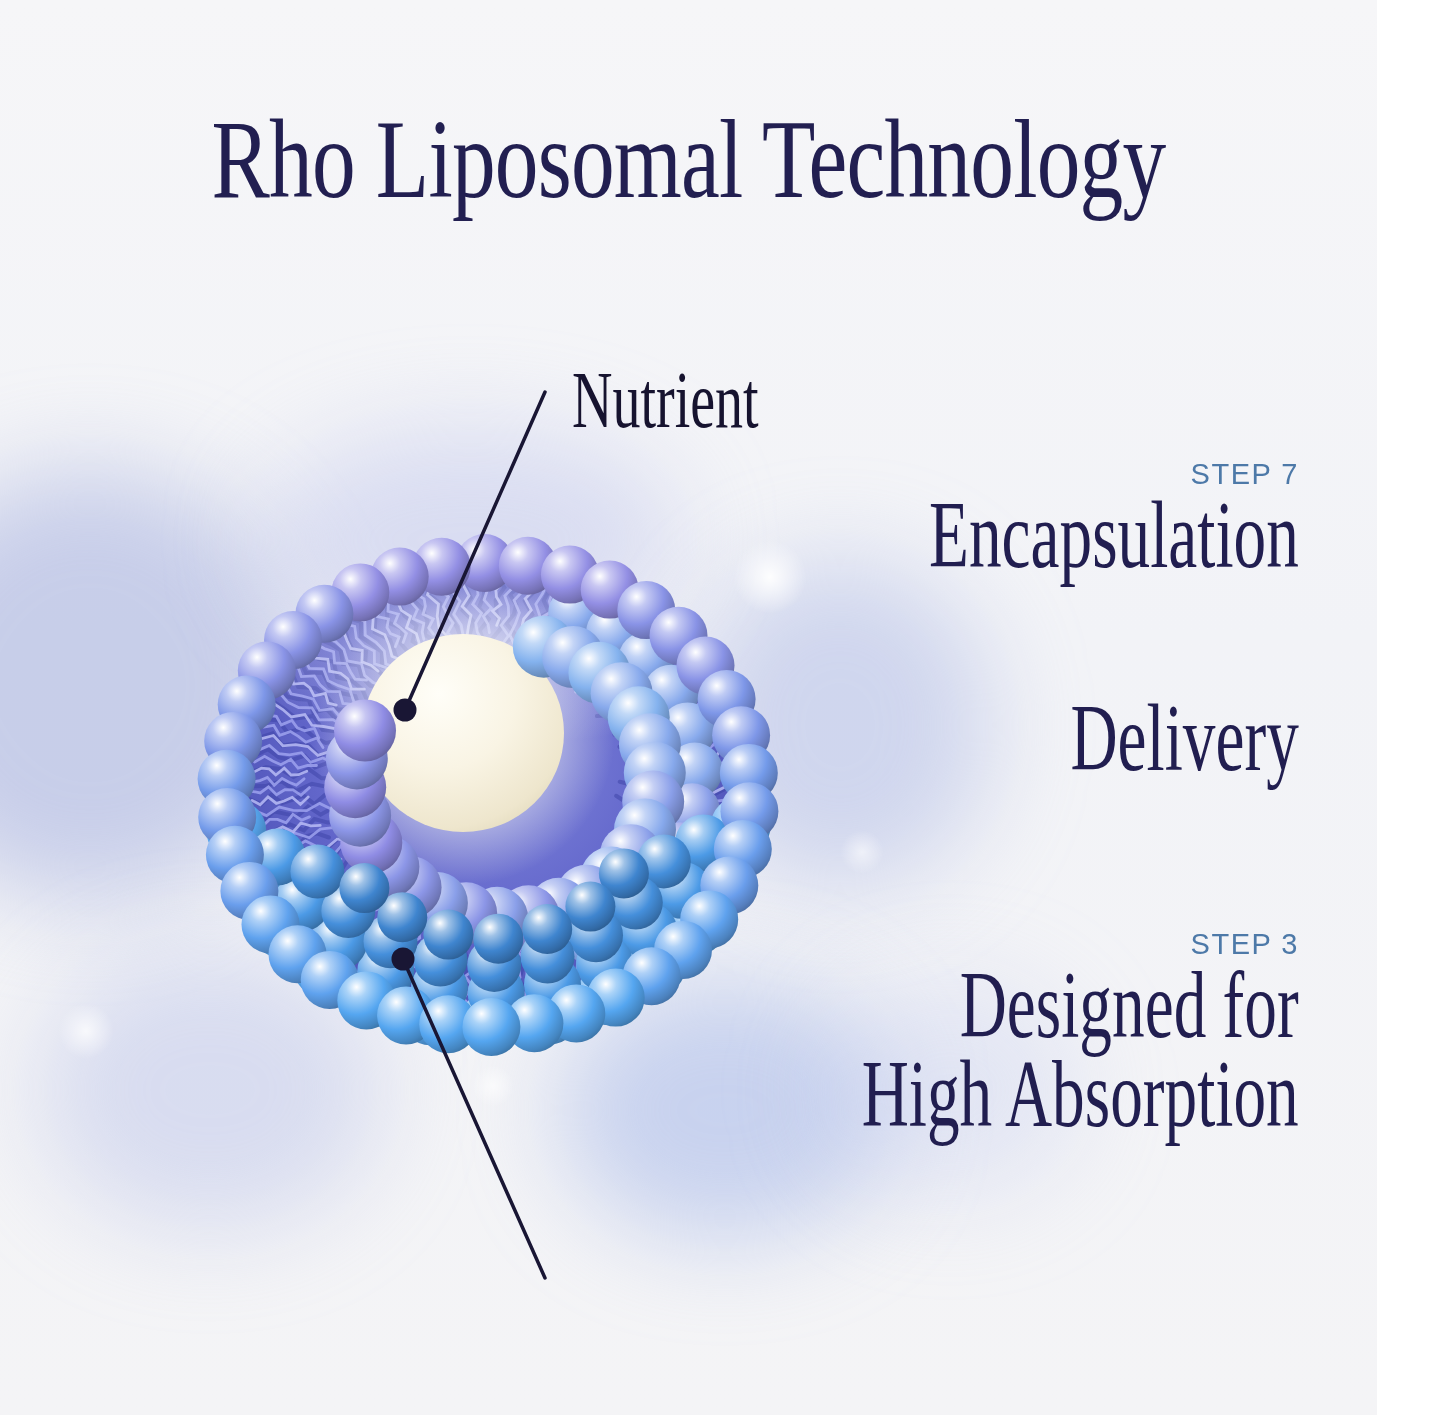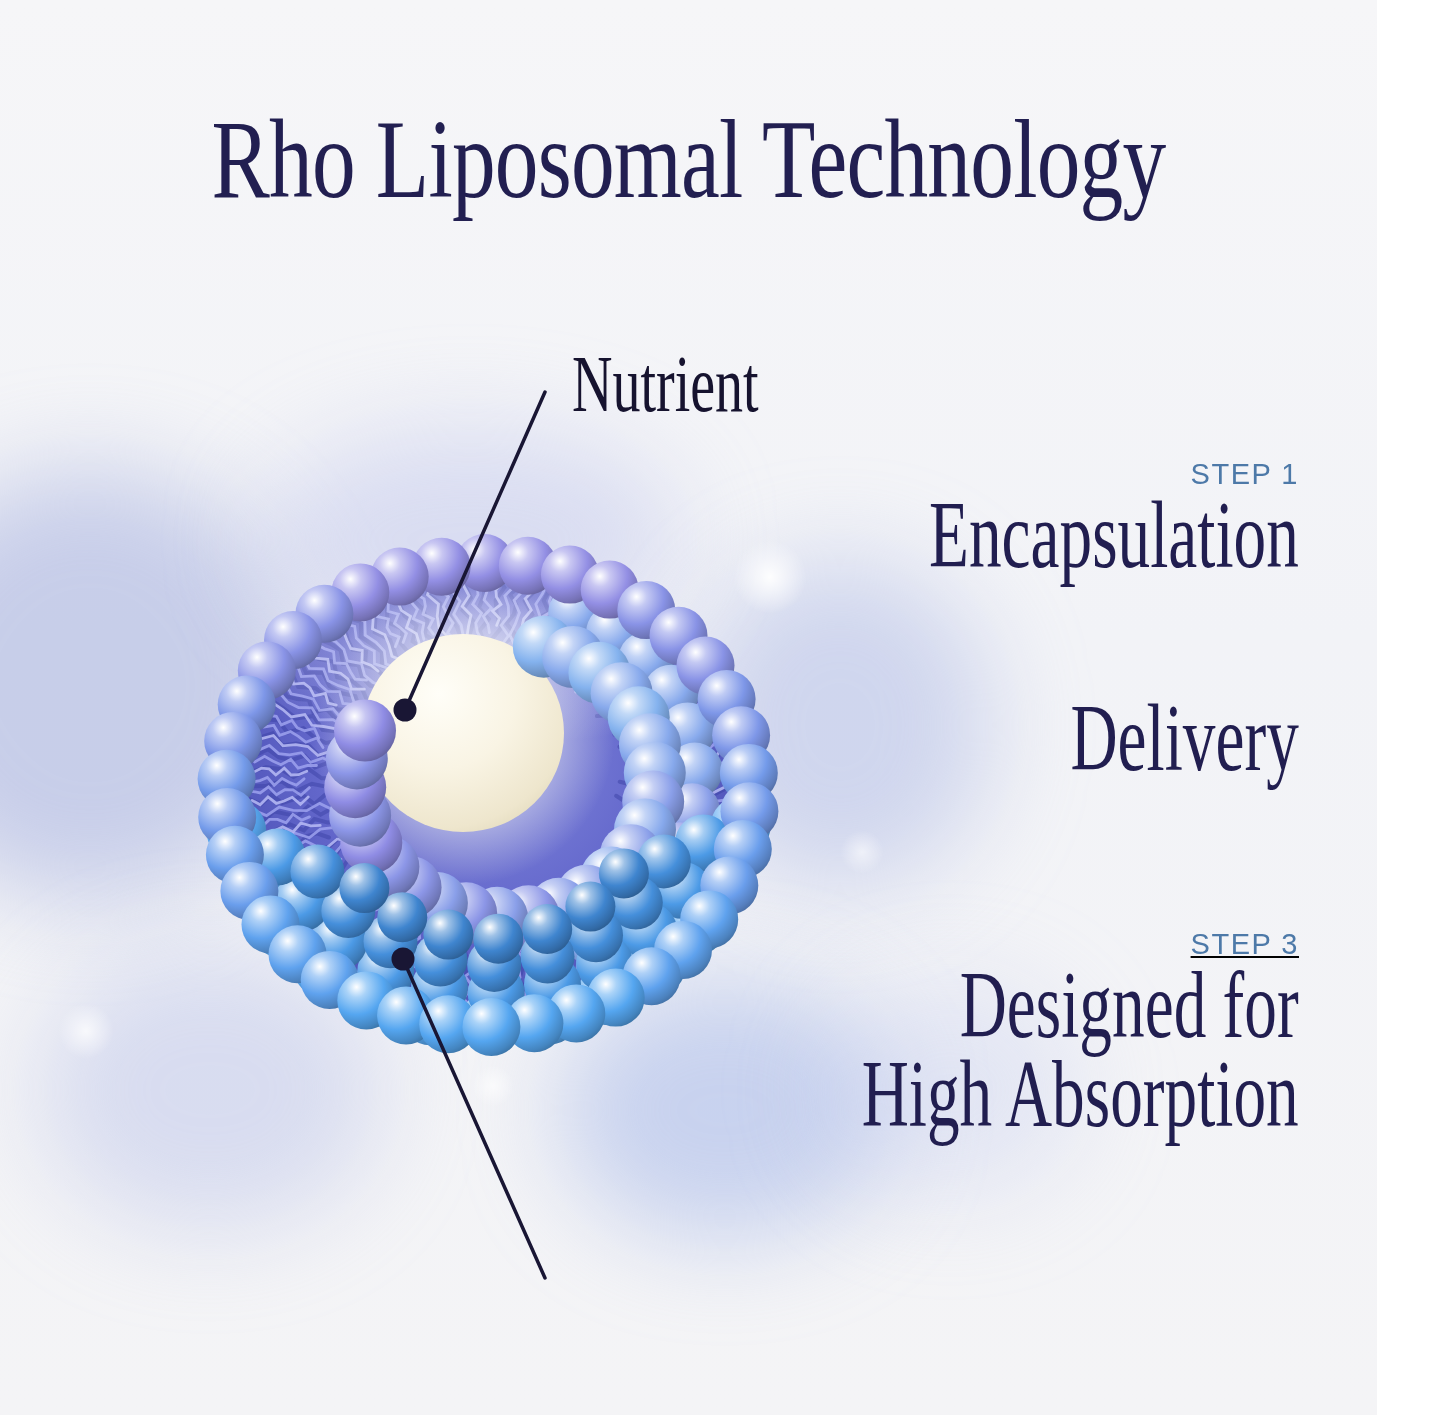--- a/index.html
+++ b/index.html
@@ -23,28 +23,28 @@
   .bokeh.k4{left:472px;top:1065px;width:42px;height:42px;opacity:.7;}
   #liposome-art{position:absolute;left:0;top:0;}
 
   .title-wrap{position:absolute;left:0;right:0;top:98px;text-align:center;}
   .title{
     display:inline-block;font-family:"Liberation Serif","DejaVu Serif",serif;
     font-size:112px;line-height:1.1;color:#221f51;letter-spacing:-1px;
     transform:scaleX(.78);transform-origin:50% 0;white-space:nowrap;font-weight:400;
   }
   .callout-label{position:absolute;font-family:"Liberation Serif","DejaVu Serif",serif;
-    font-size:80px;line-height:1.1;color:#16132f;white-space:nowrap;}
+    font-size:80px;line-height:1.1;color:#16132f;white-space:nowrap;margin-top:16px;}
   .callout-label>span{display:inline-block;transform:scaleX(.70);transform-origin:0 0;}
   .callout-label.nutrient{left:572px;top:340px;}
   .callout-label.liposome{left:250px;top:1218px;}
 
   .steps{position:absolute;right:78px;top:0;width:560px;height:100%;}
   .step{position:absolute;right:0;text-align:right;}
-  .step.s1{top:459px;} .step.s2{top:694px;} .step.s3{top:929px;text-decoration:underline;}
+  .step.s1{top:459px;} .step.s2{top:694px;} .step.s3{top:929px;}
   .eyebrow{font-family:"Liberation Sans",sans-serif;font-size:29px;line-height:1.05;
     letter-spacing:1.5px;color:#4d79a8;margin-bottom:2px;}
   .heading{display:inline-block;transform:scaleX(.68);transform-origin:100% 0;
     font-family:"Liberation Serif","DejaVu Serif",serif;font-size:96px;line-height:.92;
     color:#211e50;white-space:nowrap;}
   .heading .hline{display:block;text-align:right;}
 </style>
 </head>
 <body>
 
@@ -548,21 +548,21 @@
   <div class="title-wrap">
     <span class="title">Rho Liposomal Technology</span>
   </div>
 
   <div class="callout-label nutrient">
     <span>Nutrient</span>
   </div>
 
   <div class="steps">
     <section class="step s1">
-      <div class="eyebrow">STEP 1</div>
+      <div class="eyebrow">STEP 7</div>
       <div class="heading">
         <span class="hline">Encapsulation</span>
       </div>
     </section>
     <section class="step s2">
       <div class="heading">
         <span class="hline">Delivery</span>
       </div>
     </section>
     <section class="step s3">

